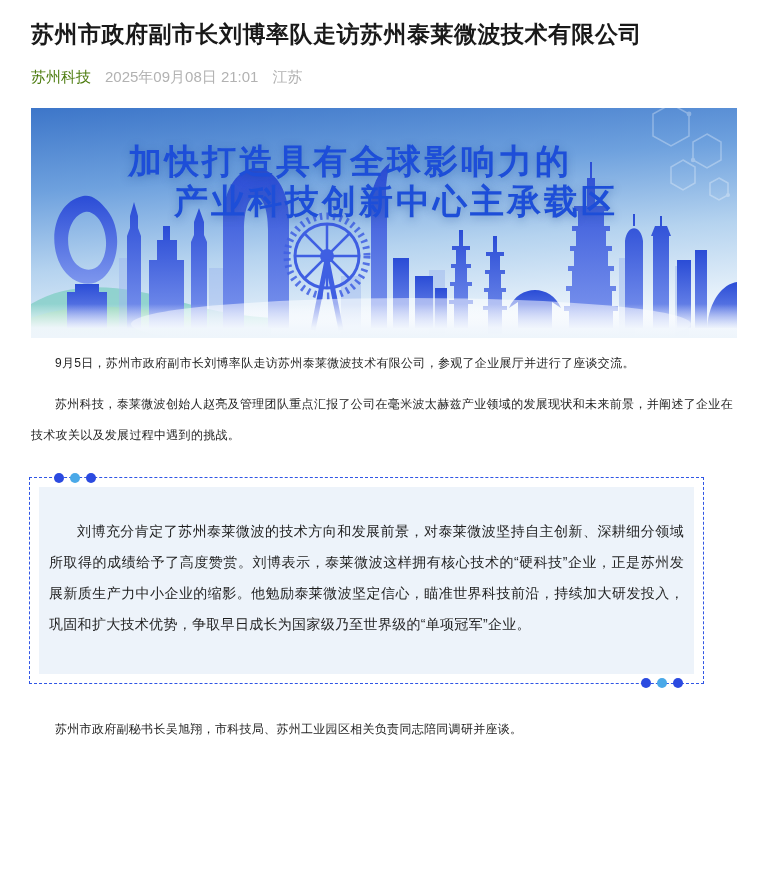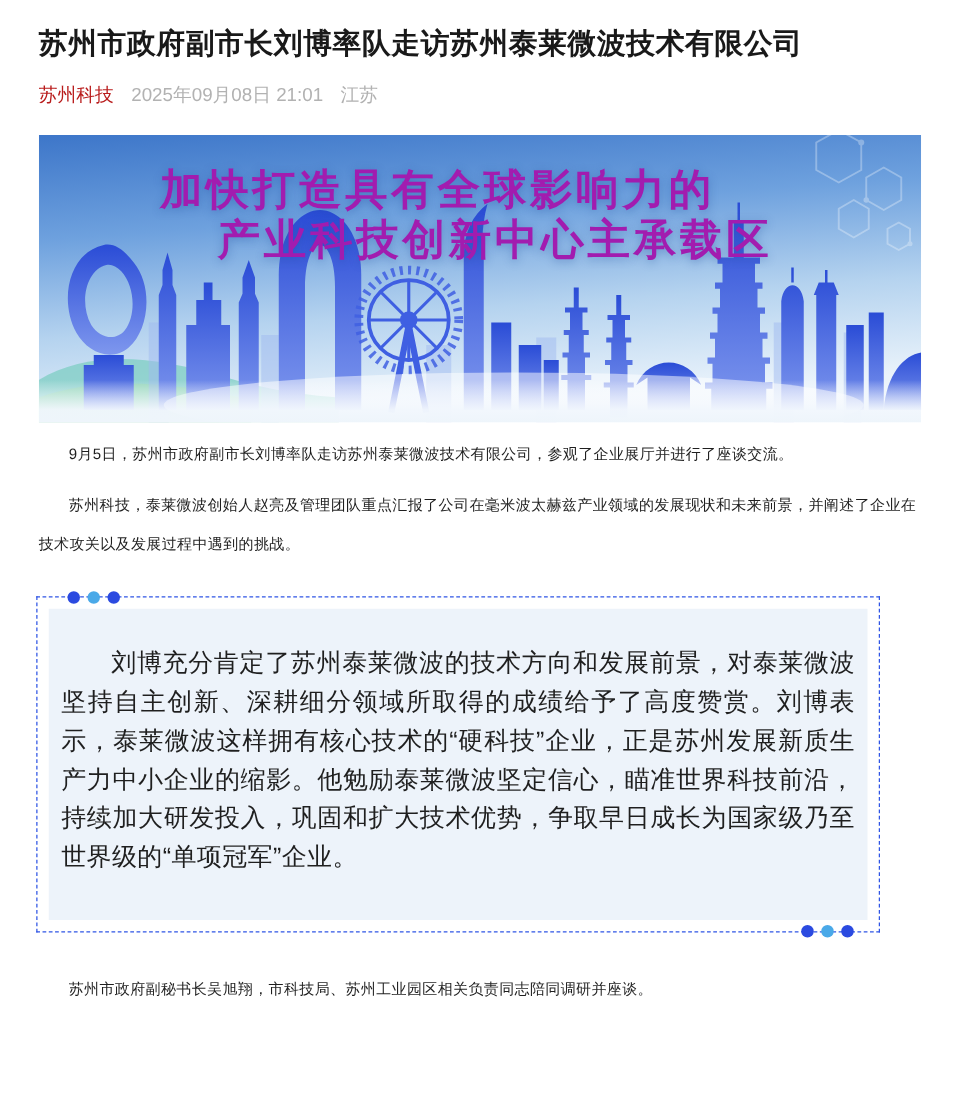--- a/index.html
+++ b/index.html
@@ -10,54 +10,54 @@
     -webkit-font-smoothing:antialiased;
   }
   .page{width:764px;}
 
   
   h1.article-title{
     margin:0 31px;font-size:23px;line-height:32px;font-weight:700;
     color:#191919;letter-spacing:.5px;
   }
   .meta-row{margin:16px 31px 0;font-size:15px;line-height:21px;}
-  .meta-row .account{color:#b91c1c;margin-right:14px;cursor:pointer;}
+  .meta-row .account{color:#4d7c0f;margin-right:14px;cursor:pointer;}
   .meta-row .pubdate{color:#b2b2b2;margin-right:14px;}
   .meta-row .region{color:#b2b2b2;}
 
   
   .banner{
     position:relative;margin:21px 31px 0;width:706px;height:230px;
     overflow:hidden;
   }
   .banner svg{display:block;width:706px;height:230px;}
   .banner-title{
-    position:absolute;left:0;right:0;top:24px;text-align:center;
-    color:#a21caf;font-family:Liberation Sans, sans-serif;font-weight:700;
+    position:absolute;left:0;right:0;top:36px;text-align:center;
+    color:#1d4ed8;font-family:Liberation Mono, monospace;font-weight:700;
     font-size:34px;line-height:40px;letter-spacing:3px;
     text-shadow:0 2px 8px rgba(25,70,150,.38);
     pointer-events:none;
   }
   .banner-title .bt1{transform:translateX(-34px);}
   .banner-title .bt2{transform:translateX(12px);}
 
   
   p.para{
     margin:10px 31px 0;font-size:12px;line-height:31px;color:#1f1f1f;
     text-align:justify;text-indent:2em;letter-spacing:.3px;
   }
 
   
   .quote-box{
     position:relative;margin:26px 60px 0 29px;
     border:1px dashed #2f55e5;padding:9px;
   }
   .quote-fill{background:#edf3fa;padding:29px 10px 34px;}
   .quote-fill p{
-    margin:0;font-size:20px;line-height:31px;color:#1f1f1f;
+    margin:0;font-size:14px;line-height:31px;color:#1f1f1f;
     text-align:justify;text-indent:2em;letter-spacing:.3px;
   }
   .dots{position:absolute;display:flex;gap:6px;}
   .dots-top{top:-5px;left:24px;}
   .dots-bottom{bottom:-5px;right:20px;}
   .dot{width:10px;height:10px;border-radius:50%;background:#2b4ae0;display:block;}
   .dot.light{background:#4aa9e8;}
 
   p.para-last{margin-top:30px;}
 </style>

